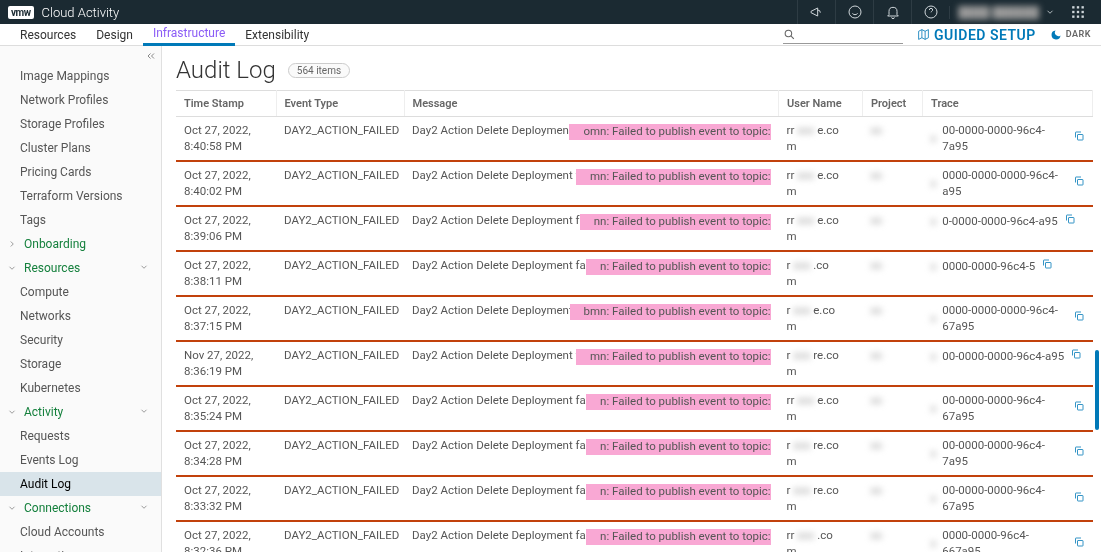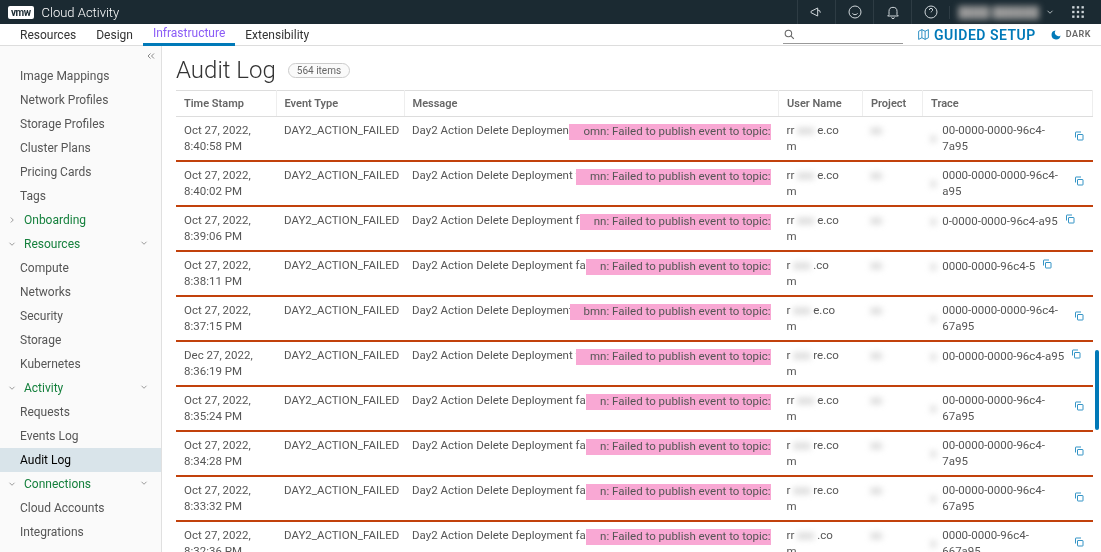--- a/index.html
+++ b/index.html
@@ -156,20 +156,21 @@
       <svg width="12" height="12" viewBox="0 0 24 24" stroke="#888" fill="none" stroke-width="2">
           <path d="M11 17l-5-5 5-5M18 17l-5-5 5-5"></path>
         </svg>
     </div>
     <div class="sidebar-list" id="sidebar-list">
         <div class="side-item">Image Mappings</div>
         <div class="side-item">Network Profiles</div>
         <div class="side-item">Storage Profiles</div>
         <div class="side-item">Cluster Plans</div>
         <div class="side-item">Pricing Cards</div>
+        <div class="side-item">Terraform Versions</div>
         <div class="side-item">Tags</div>
         <div class="side-item group">
           <span class="gicon">
             <svg width="10" height="10" viewBox="0 0 24 24" stroke="#888" fill="none" stroke-width="2">
               <path d="M9 6l6 6-6 6"></path>
             </svg>
           </span>
           <span>Onboarding</span>
         </div>
         <div class="side-item group">
@@ -315,21 +316,21 @@
                   <span class="blur">x</span>
                   <span>0000-0000-0000-96c4-67a95</span>
                   <span class="copy-icon"><svg viewBox="0 0 24 24">
                       <rect x="9" y="9" width="11" height="11" rx="1"></rect>
                       <path d="M5 15V5a1 1 0 011-1h10"></path>
                     </svg></span>
                 </div>
               </td>
             </tr>
             <tr>
-              <td>Dec 27, 2022, 8:36:19 PM</td>
+              <td>Nov 27, 2022, 8:36:19 PM</td>
               <td>DAY2_ACTION_FAILED</td>
               <td class="msg-cell"><span class="msg-left">Day2 Action Delete Deployment failed for n Deployment requested</span><span class="msg-right">mn: Failed to publish event to topic:</span></td>
               <td><span>r</span> <span class="blur">xxx</span> <span>re.co</span><br><span>m</span></td>
               <td><span class="blur">xx</span></td>
               <td>
                 <div class="trace-cell">
                   <span class="blur">x</span>
                   <span>00-0000-0000-96c4-a95</span>
                   <span class="copy-icon"><svg viewBox="0 0 24 24">
                       <rect x="9" y="9" width="11" height="11" rx="1"></rect>

